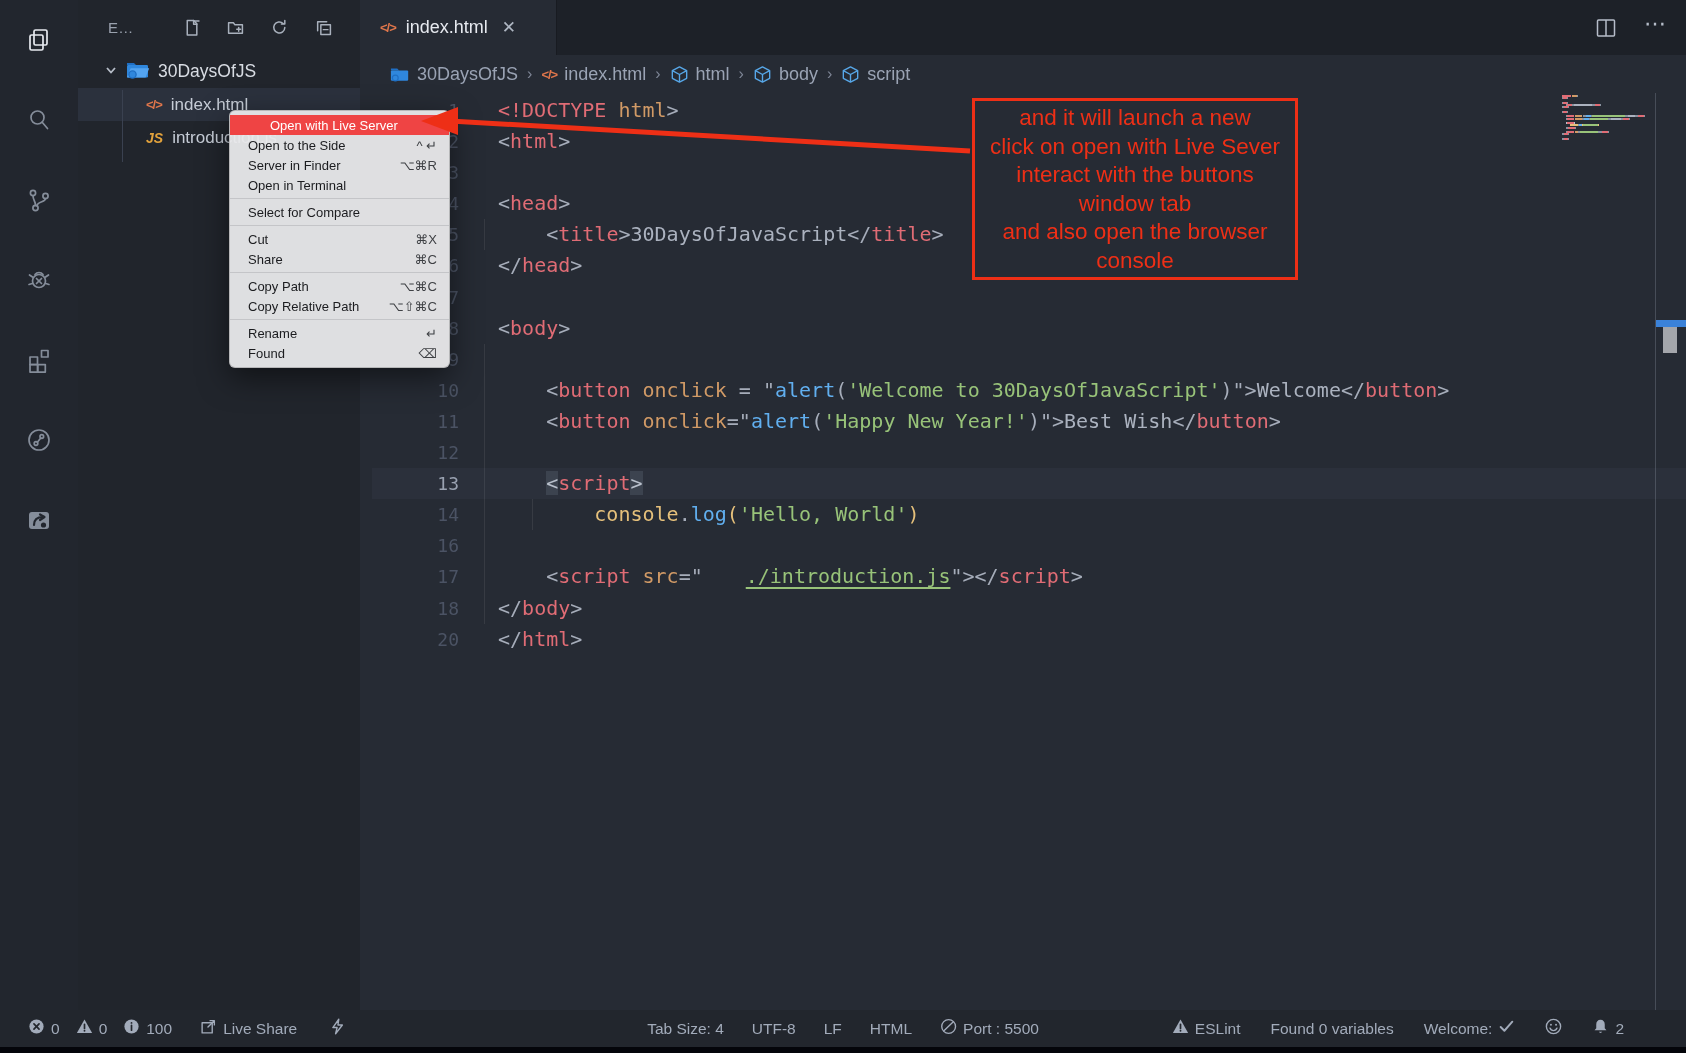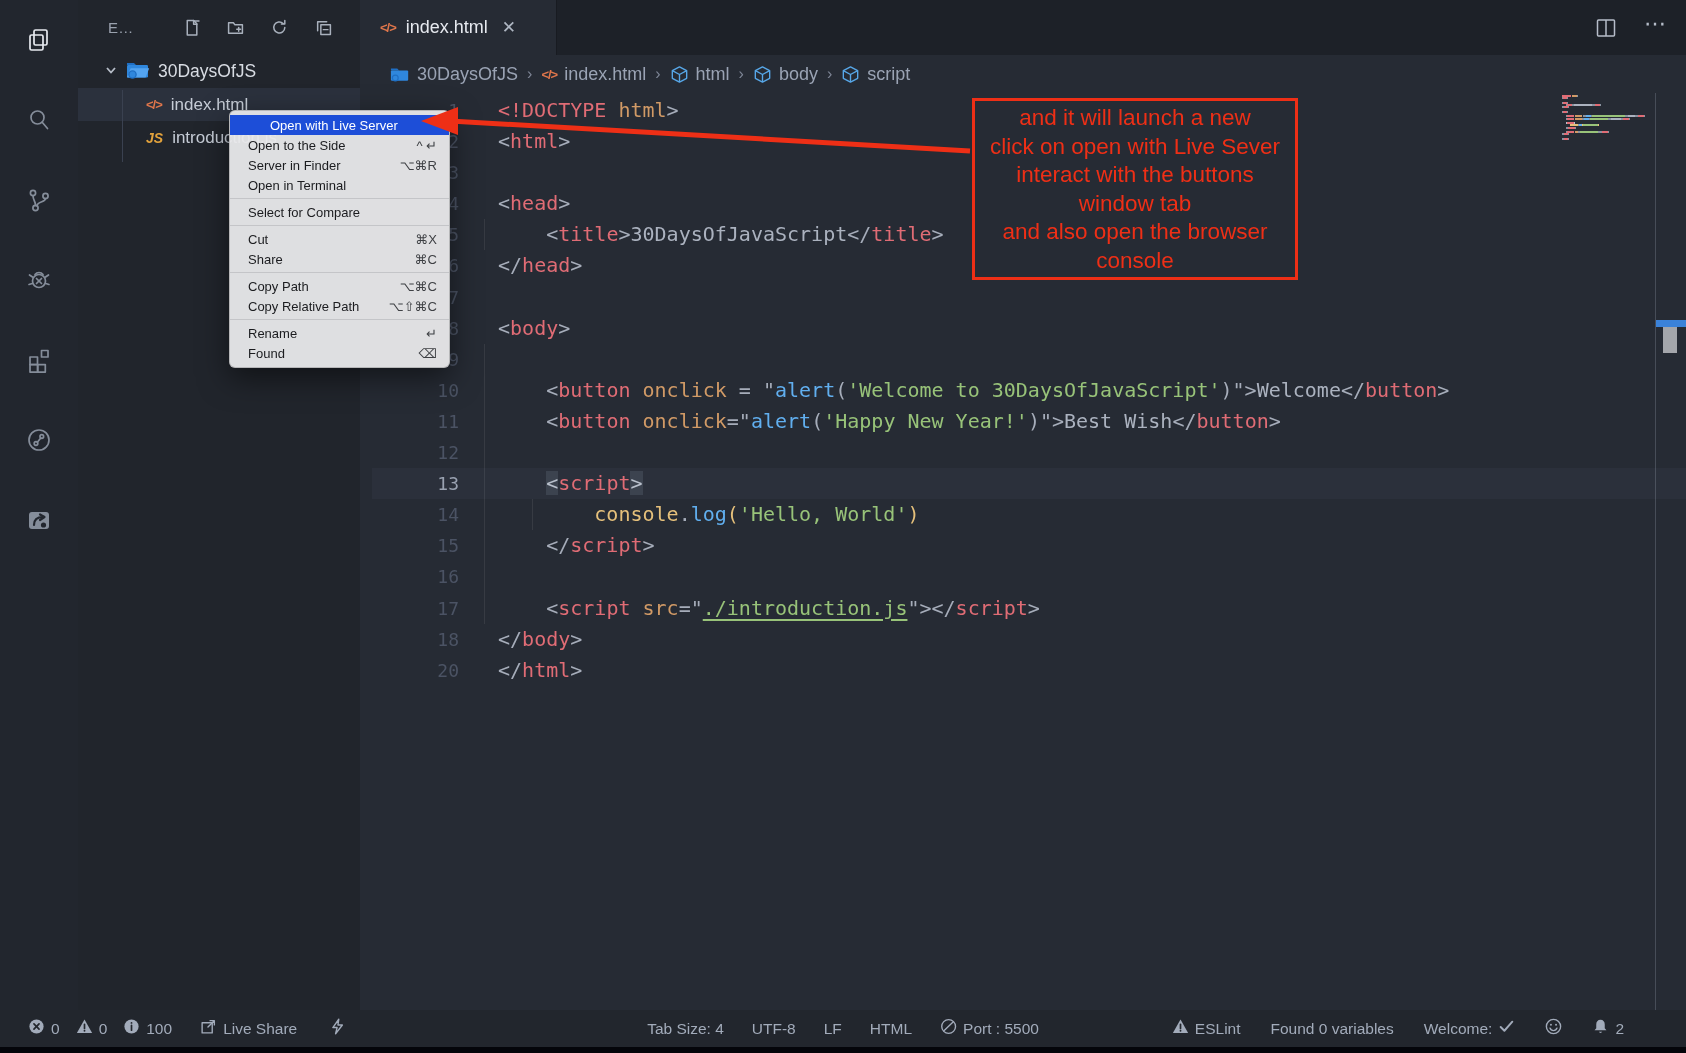--- a/index.html
+++ b/index.html
@@ -47,38 +47,38 @@
   
   #code-area { position:absolute; left:0; top:93px; right:0; bottom:0; overflow:hidden; }
   #code-lines { position:absolute; left:12px; top:2px; right:0; font-family:"DejaVu Sans Mono", monospace; font-size:20px; }
   .code-line { height:31.1px; line-height:31.1px; white-space:pre; position:relative; padding-left:126px; }
   .code-line.current { background:#2b303b; }
   .ln { position:absolute; left:0; top:0; width:87px; text-align:right; color:#4b5364; font-size:18px; }
   .code-line.current .ln { color:#9aa2b1; }
   .tok-pun { color:#a6adba; } .tok-tag { color:#e06c75; } .tok-attr { color:#d19a66; }
   .tok-str { color:#98c379; } .tok-fn { color:#61afef; } .tok-obj { color:#e5c07b; }
   .tok-paren { color:#e5c07b; } .tok-txt { color:#abb2bf; }
-  .tok-link { color:#98c379; text-decoration:underline; text-underline-offset:4px; }
+  .tok-link { color:#98c379; text-decoration:underline; text-underline-offset:4px;margin-left:43px; }
   .tok-punhl { color:#b9c0cc; background:#3c434f; }
   .indent-guide { position:absolute; width:1px; background:rgba(255,255,255,0.08); }
   
   #minimap { position:absolute; right:36px; top:2px; width:88px; cursor:pointer; }
   .mm-row { height:2px; margin-bottom:0.25px; white-space:nowrap; font-size:0; }
   .mm-seg { display:inline-block; height:2px; }
   #scrollzone { position:absolute; right:0; top:0; bottom:0; width:31px; border-left:1px solid rgba(170,180,195,0.25); }
   #scroll-decor { position:absolute; left:0; right:0; top:227px; height:7px; background:#3b82d9; }
   #scroll-thumb { position:absolute; left:7px; top:234px; width:14px; height:26px; background:#a4a6ab; cursor:pointer; }
   
   #context-menu { position:absolute; left:229px; top:110px; width:221px; z-index:50;
     background:rgba(233,233,235,0.95); border:1px solid rgba(0,0,0,0.18); border-radius:6px;
     box-shadow:0 10px 30px rgba(0,0,0,0.5); padding:4px 0; font-size:13px; color:#1b1c1f; }
   .cm-item { height:20px; display:flex; align-items:center; padding:0 12px 0 18px; cursor:pointer; }
   .cm-item .cm-label { flex:1; white-space:nowrap; }
   .cm-item .cm-short { color:#3e4044; white-space:nowrap; }
-  .cm-item.hl { background:#1d4ed8; color:#fff;padding-left:40px; }
+  .cm-item.hl { background:#ef4444; color:#fff;padding-left:40px; }
   .cm-sep { height:1px; background:#c4c5c8; margin:3px 0; }
   
   #annotation { position:absolute; left:972px; top:98px; width:326px; height:182px; z-index:40;
     border:3px solid #ee2f16; color:#ee2f16; text-align:center; font-size:22.5px; line-height:28.6px; padding-top:3px; }
   #arrow-svg { position:absolute; left:0; top:0; width:1686px; height:1053px; z-index:60; pointer-events:none; }
   
   #status-bar { position:absolute; left:0; top:1010px; width:1686px; height:37px; background:#22262d; color:#a2abba; font-size:15.5px; z-index:6; }
   #sb-black { position:absolute; left:0; top:1047px; width:1686px; height:6px; background:#04050a; }
   .sb-group { position:absolute; top:0; height:37px; display:flex; align-items:center; }
   #sb-left { left:28px; gap:16px; }
@@ -299,21 +299,20 @@
           <div class="code-line"><span class="ln">5</span><span class="tok-pun">    &lt;</span><span class="tok-tag">title</span><span class="tok-pun">&gt;</span><span class="tok-txt">30DaysOfJavaScript</span><span class="tok-pun">&lt;/</span><span class="tok-tag">title</span><span class="tok-pun">&gt;</span></div>
           <div class="code-line"><span class="ln">6</span><span class="tok-pun">&lt;/</span><span class="tok-tag">head</span><span class="tok-pun">&gt;</span></div>
           <div class="code-line"><span class="ln">7</span></div>
           <div class="code-line"><span class="ln">8</span><span class="tok-pun">&lt;</span><span class="tok-tag">body</span><span class="tok-pun">&gt;</span></div>
           <div class="code-line"><span class="ln">9</span></div>
           <div class="code-line"><span class="ln">10</span><span class="tok-pun">    &lt;</span><span class="tok-tag">button</span><span class="tok-pun"> </span><span class="tok-attr">onclick</span><span class="tok-pun"> = "</span><span class="tok-fn">alert</span><span class="tok-pun">(</span><span class="tok-str">'Welcome to 30DaysOfJavaScript'</span><span class="tok-pun">)"&gt;</span><span class="tok-txt">Welcome</span><span class="tok-pun">&lt;/</span><span class="tok-tag">button</span><span class="tok-pun">&gt;</span></div>
           <div class="code-line"><span class="ln">11</span><span class="tok-pun">    &lt;</span><span class="tok-tag">button</span><span class="tok-pun"> </span><span class="tok-attr">onclick</span><span class="tok-pun">="</span><span class="tok-fn">alert</span><span class="tok-pun">(</span><span class="tok-str">'Happy New Year!'</span><span class="tok-pun">)"&gt;</span><span class="tok-txt">Best Wish</span><span class="tok-pun">&lt;/</span><span class="tok-tag">button</span><span class="tok-pun">&gt;</span></div>
           <div class="code-line"><span class="ln">12</span></div>
           <div class="code-line current"><span class="ln">13</span><span class="tok-pun">    </span><span class="tok-punhl">&lt;</span><span class="tok-tag">script</span><span class="tok-punhl">&gt;</span></div>
           <div class="code-line"><span class="ln">14</span><span class="tok-pun">        </span><span class="tok-obj">console</span><span class="tok-pun">.</span><span class="tok-fn">log</span><span class="tok-paren">(</span><span class="tok-str">'Hello, World'</span><span class="tok-paren">)</span></div>
-          <div class="code-line"><span class="ln">15</span><span class="tok-pun">    &lt;/</span><span class="tok-tag">script</span><span class="tok-pun">&gt;</span></div>
           <div class="code-line"><span class="ln">16</span></div>
           <div class="code-line"><span class="ln">17</span><span class="tok-pun">    &lt;</span><span class="tok-tag">script</span><span class="tok-pun"> </span><span class="tok-attr">src</span><span class="tok-pun">="</span><span class="tok-link">./introduction.js</span><span class="tok-pun">"&gt;&lt;/</span><span class="tok-tag">script</span><span class="tok-pun">&gt;</span></div>
           <div class="code-line"><span class="ln">18</span><span class="tok-pun">&lt;/</span><span class="tok-tag">body</span><span class="tok-pun">&gt;</span></div>
           <div class="code-line"><span class="ln">20</span><span class="tok-pun">&lt;/</span><span class="tok-tag">html</span><span class="tok-pun">&gt;</span></div>
         </div>
       <div id="minimap">
           <div class="mm-row"><span class="mm-seg" style="width: 9.45px; background: rgb(224, 108, 117);"></span><span class="mm-seg" style="width: 1.05px;"></span><span class="mm-seg" style="width: 4.2px; background: rgb(209, 154, 102);"></span><span class="mm-seg" style="width: 1.05px; background: rgb(139, 147, 160);"></span></div>
           <div class="mm-row"><span class="mm-seg" style="width: 1.05px; background: rgb(139, 147, 160);"></span><span class="mm-seg" style="width: 4.2px; background: rgb(224, 108, 117);"></span><span class="mm-seg" style="width: 1.05px; background: rgb(139, 147, 160);"></span></div>
           <div class="mm-row"></div>
           <div class="mm-row"><span class="mm-seg" style="width: 1.05px; background: rgb(139, 147, 160);"></span><span class="mm-seg" style="width: 4.2px; background: rgb(224, 108, 117);"></span><span class="mm-seg" style="width: 1.05px; background: rgb(139, 147, 160);"></span></div>

